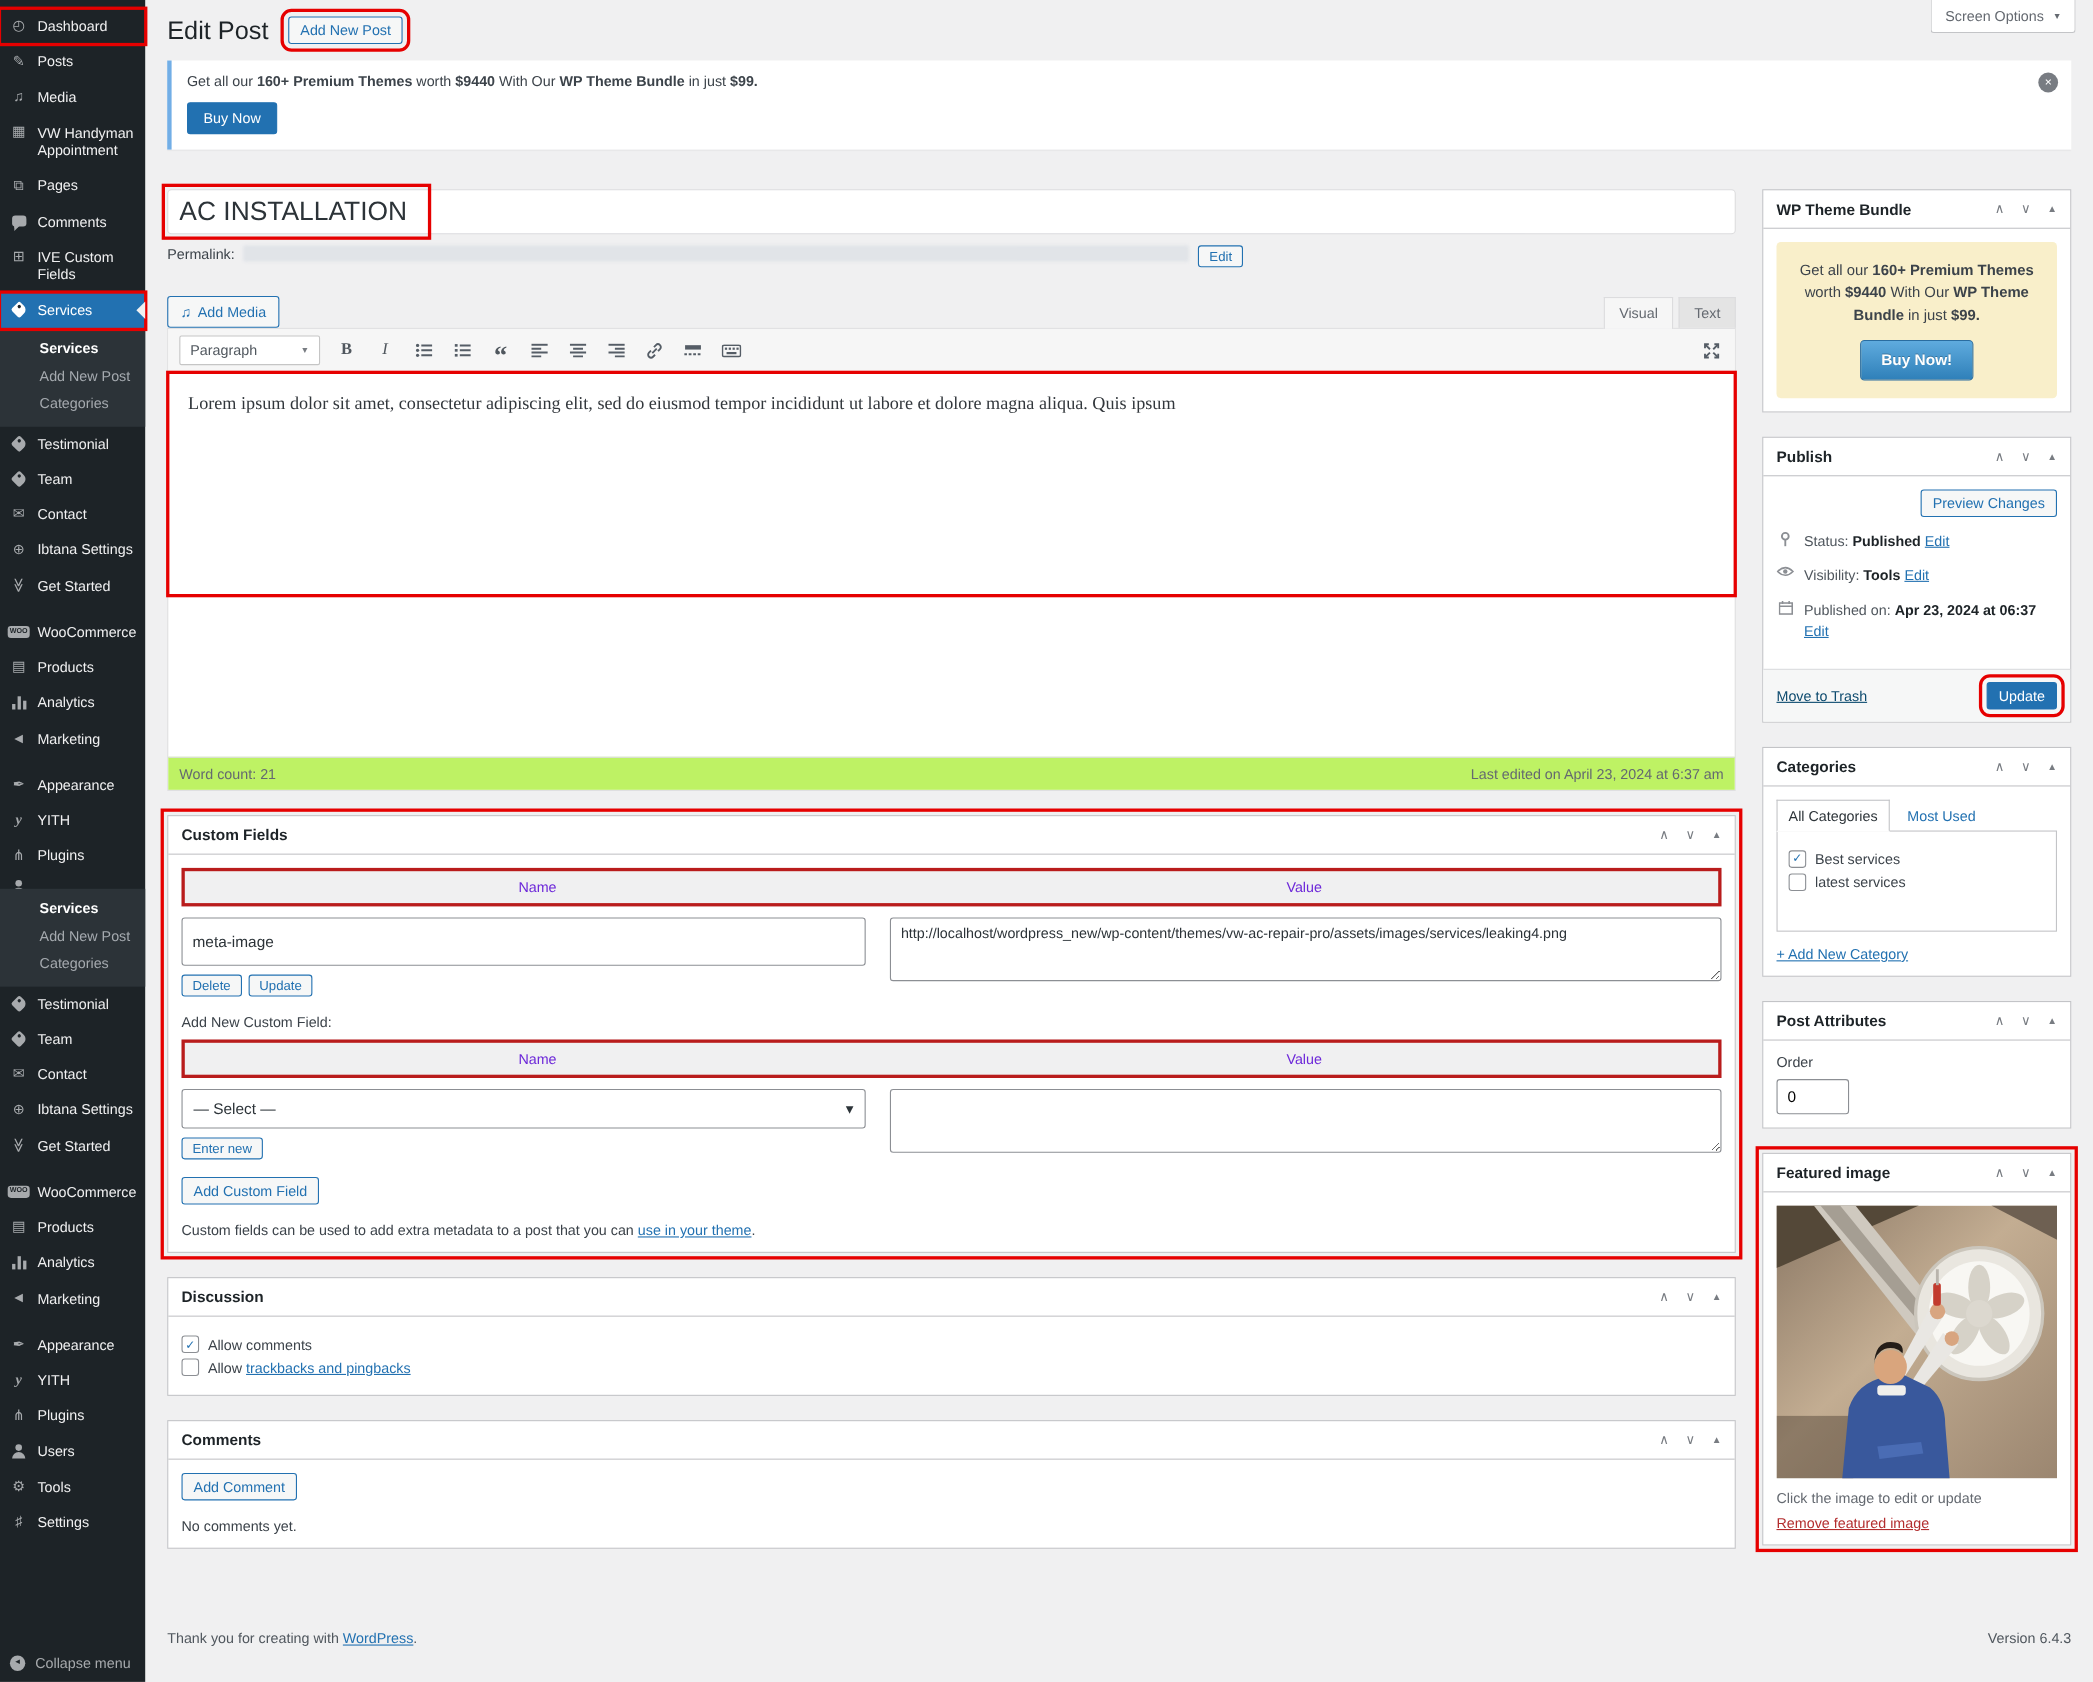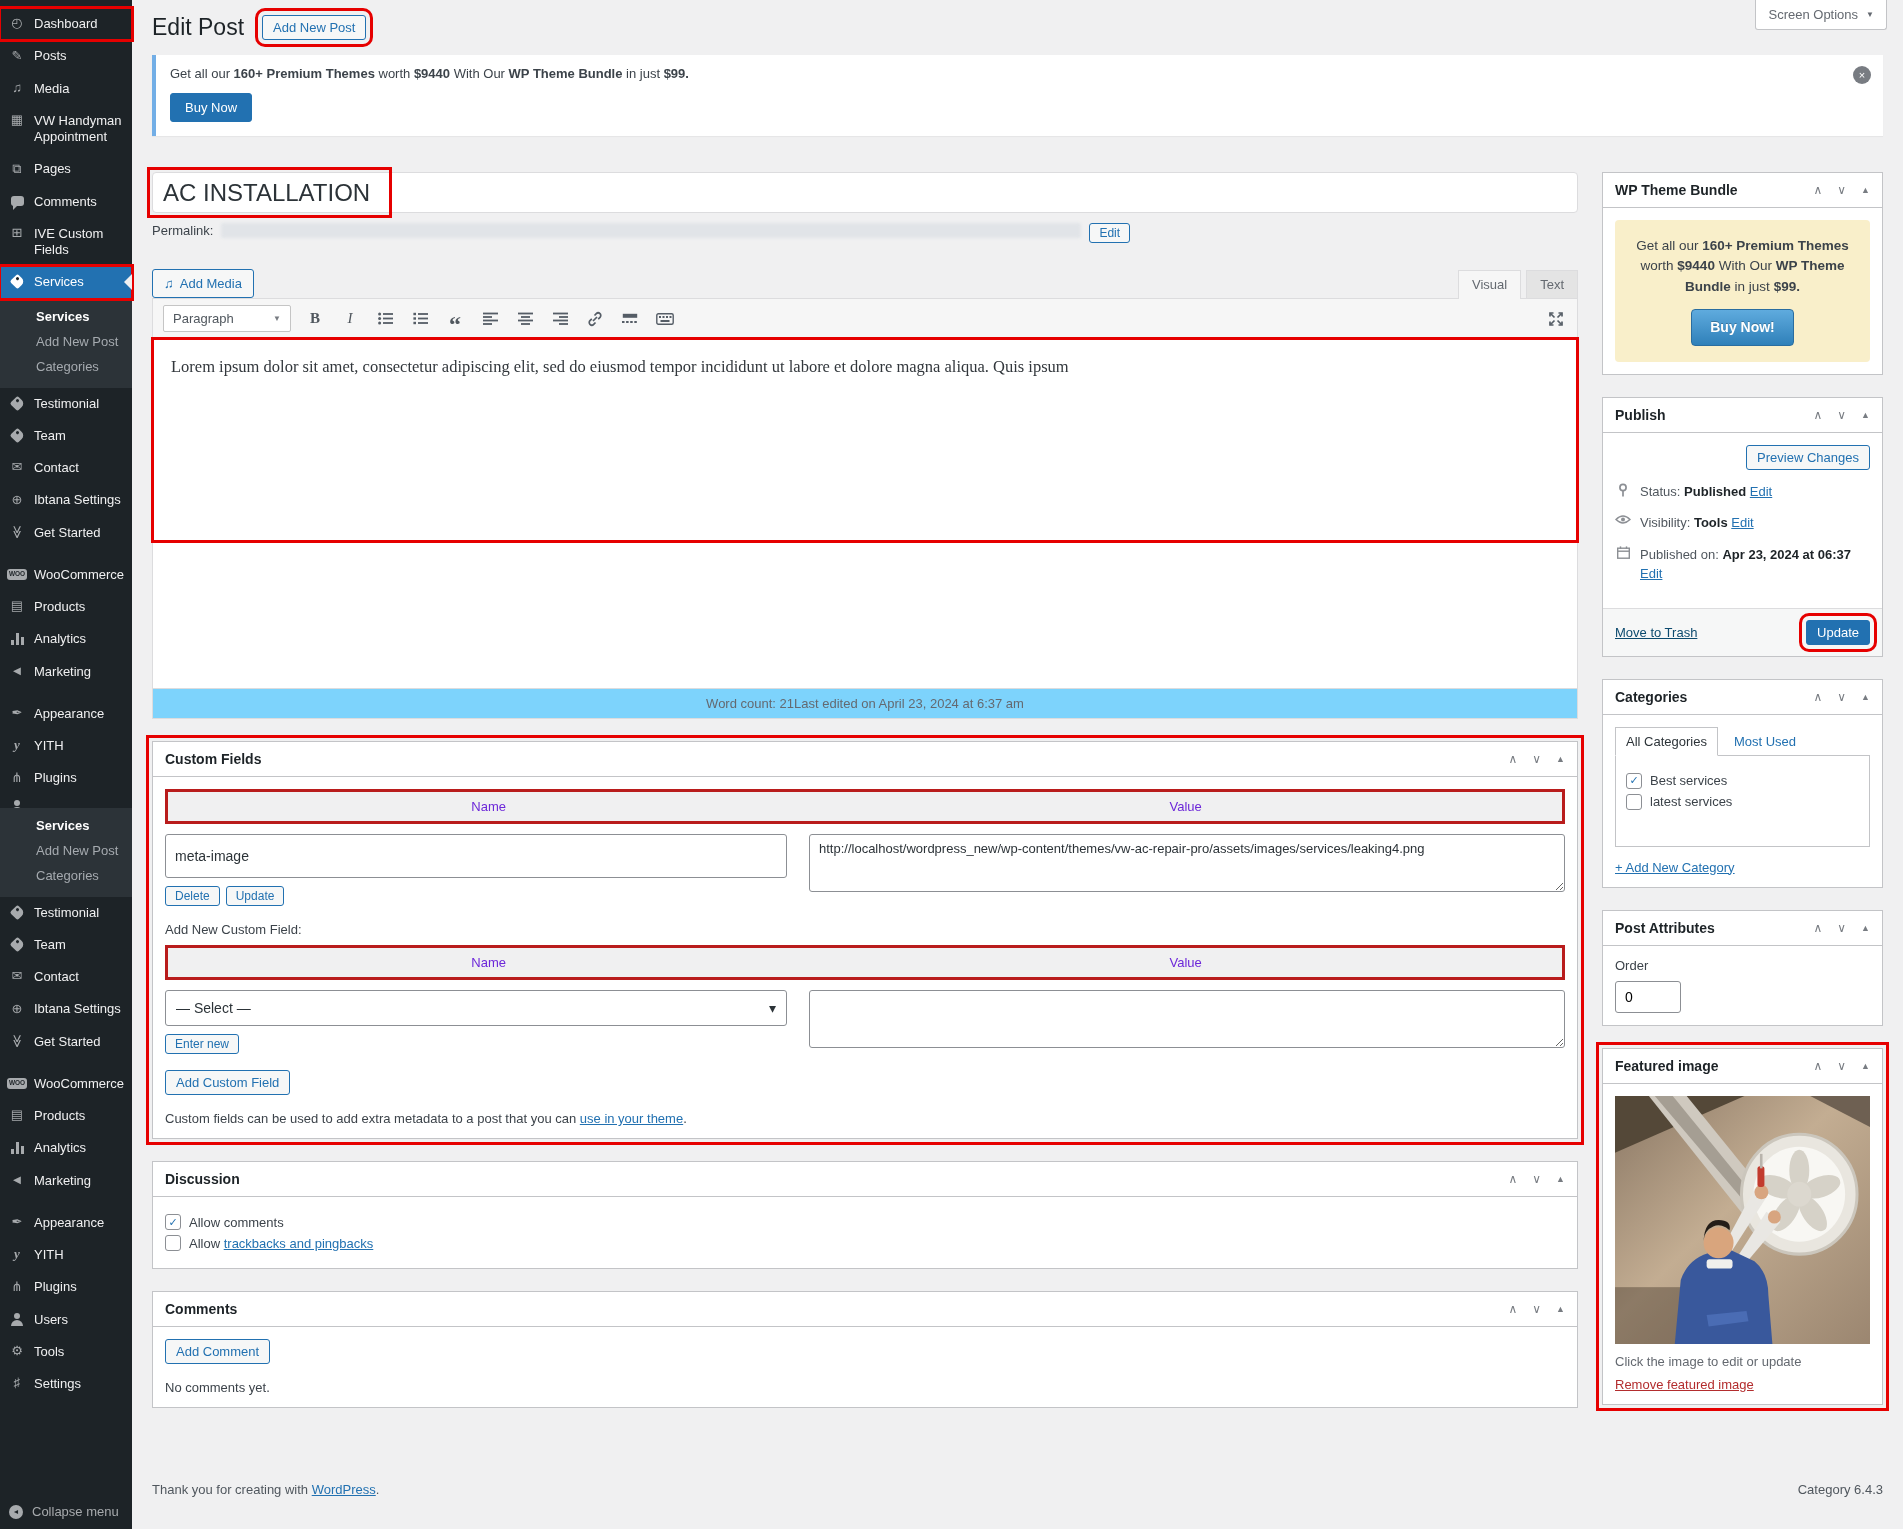--- a/index.html
+++ b/index.html
@@ -93,21 +93,21 @@
            padding:6px 10px;gap:13px}
   .para-select{background:#fff;border:1px solid #c5c5c5;border-radius:2px;width:128px;display:flex;
                justify-content:space-between;align-items:center;padding:5px 9px;color:#50575e;cursor:pointer}
   .tbi{width:22px;height:20px;display:flex;align-items:center;justify-content:center;color:#50575e;cursor:pointer}
   .tbi b{font-family:"Liberation Serif",serif;font-size:15px}
   .tbi i{font-family:"Liberation Serif",serif;font-size:15px}
   .tbi .q{font-family:"Liberation Serif",serif;font-size:24px;line-height:10px;font-weight:bold;margin-top:10px}
   .tb-sp{flex:1}
   .content{position:relative;height:349px;padding:16px 18px;font-family:"Liberation Serif","DejaVu Serif",serif;
            font-size:16.5px;color:#32373c;line-height:1.5}
-  .statusbar{display:flex;justify-content:center;background:#7dd3fc;border-top:1px solid #dcdcde;
+  .statusbar{display:flex;justify-content:space-between;background:#bef264;border-top:1px solid #dcdcde;
              padding:7px 10px;color:#646970}
 
   .panel{background:#fff;border:1px solid #c3c4c7;margin-top:22px;position:relative}
   .panel-h{display:flex;align-items:center;justify-content:space-between;padding:9px 12px;
            border-bottom:1px solid #c3c4c7;font-size:14px;font-weight:600;color:#1d2327}
   .ph-icons{display:flex;gap:15px;color:#787c82;font-size:12px;align-items:center;font-weight:400}
   .ph-icons .tg{font-size:9px}
   .panel-b{padding:12px}
 
   .cf-grid{display:flex}
@@ -803,15 +803,15 @@
           <span class="fi-remove">Remove featured image</span>
         </div>
       </div>
     </div>
   </div>
 
   <div class="foot">
     <span>
       <span>Thank you for creating with </span><a href="#">WordPress</a><span>.</span>
     </span>
-    <span>Category 6.4.3</span>
+    <span>Version 6.4.3</span>
   </div>
 </div>
 
 </body></html>

